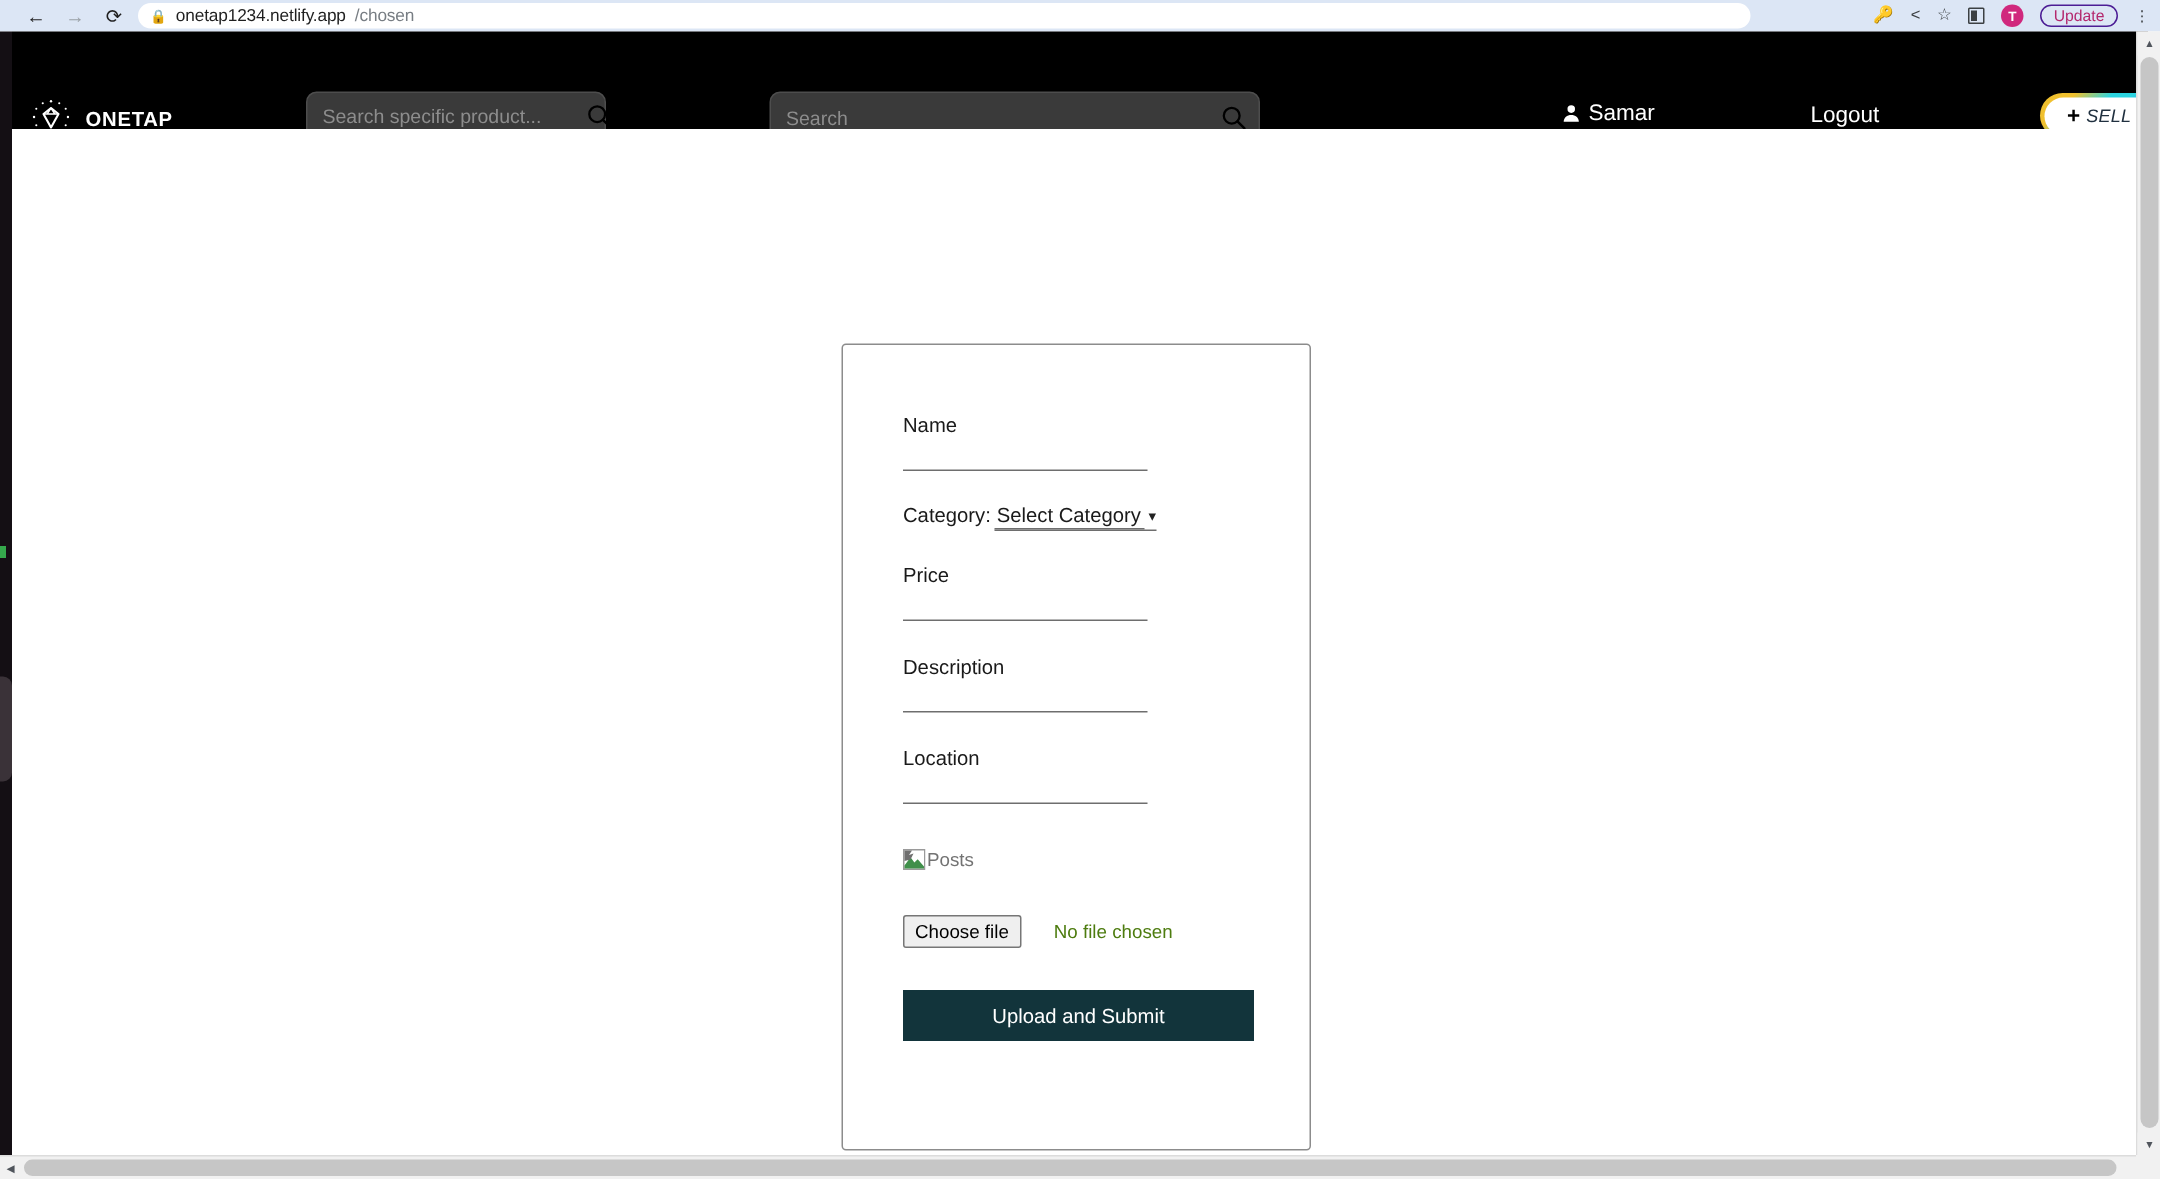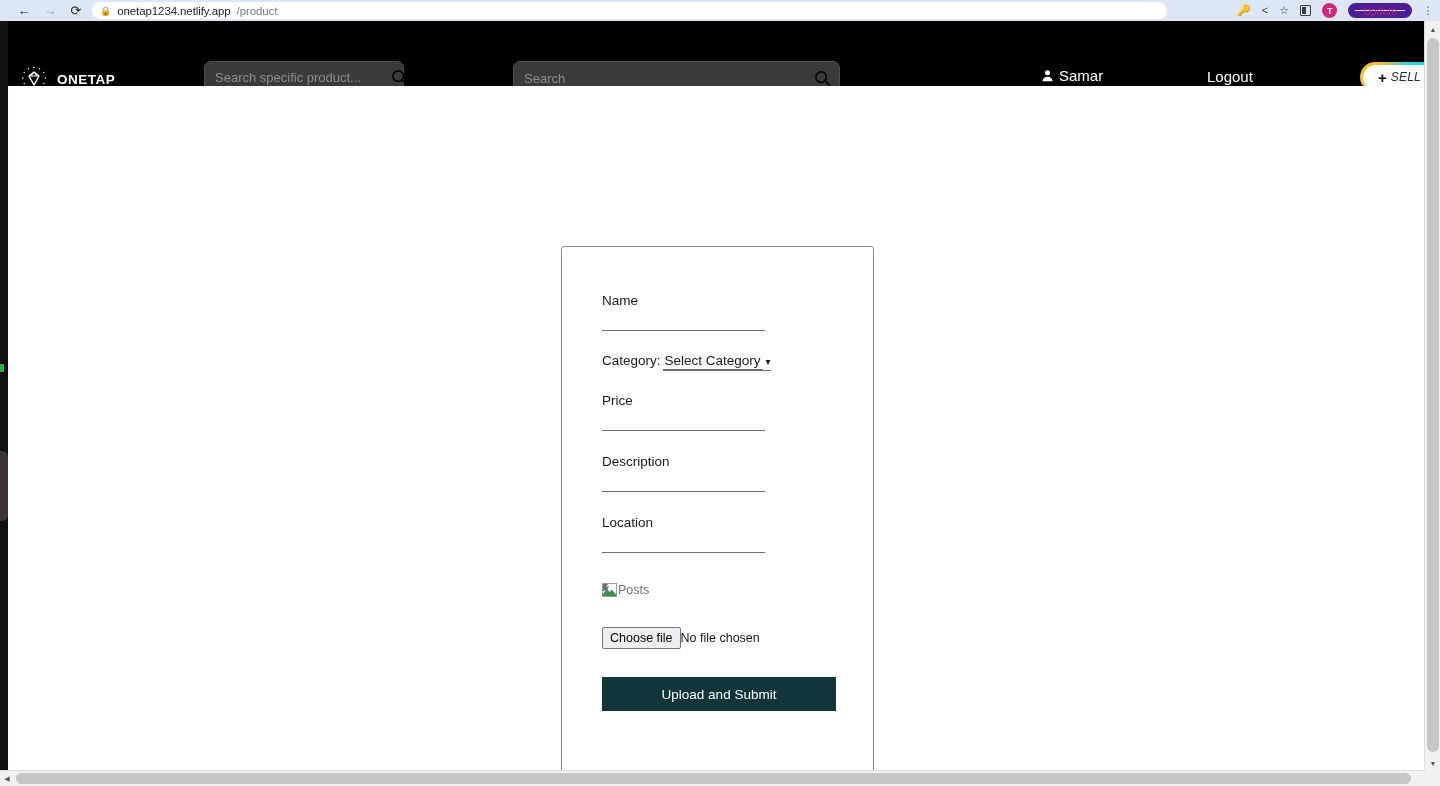--- a/index.html
+++ b/index.html
@@ -44,21 +44,21 @@
   .split-ico::after {
     content: ""; position: absolute; left: 1px; top: 1px; bottom: 1px; width: 3.4px;
     background: #3c4043;
   }
   .avatar-t {
     width: 15px; height: 15px; border-radius: 50%;
     background: #d0287d; color: #fff; font-size: 9px; font-weight: bold;
     display: flex; align-items: center; justify-content: center;
   }
   .update-pill {
-    height: 15px; padding: 0 8px; border: 7px solid #4c1d95; border-radius: 8px;
+    height: 15px; padding: 0 8px; border: 1px solid #4c1d95; border-radius: 8px;
     color: #b4286e; font-size: 10.5px; display: flex; align-items: center;
     background: transparent;
   }
   .kebab { font-size: 10px; color: #3c4043; letter-spacing: -1px; }
 
   
   .left-sliver {
     position: absolute; left: 0; top: 21px; width: 8px; height: 765px;
     background: #140f14;
   }
@@ -124,21 +124,21 @@
   .sell-label { font-size: 12px; color: #20303f; letter-spacing: 0.2px; font-style: italic; }
 
   
   .content {
     position: absolute; left: 8px; top: 86px; width: 1416px; height: 686px;
     background: #ffffff;
   }
 
   
   .form-card {
-    position: absolute; left: 553px; top: 160px; width: 313px; height: 538px;
+    position: absolute; left: 553px; top: 143px; width: 313px; height: 538px;
     border: 1px solid #8c8c8c; border-radius: 3px; background: #ffffff;
   }
   .form-inner { padding: 46px 40px 0 40px; }
   .field { margin-bottom: 0; }
   .field-label {
     font-size: 13.5px; color: #1a1a1a; display: block; margin-bottom: 22px;
   }
   .field-line {
     width: 163px; height: 0; border: none; border-top: 1.6px solid #6e6e6e;
     background: transparent; outline: none; display: block;
@@ -156,27 +156,27 @@
     outline: none; padding: 0 2px 1px 2px; appearance: none;
     display: inline-flex; align-items: center;
   }
   .cat-select-box { position: relative; display: inline-flex; align-items: center; border-bottom: 1px solid #6e6e6e; }
   .cat-chevron { font-size: 10px; color: #222; margin-left: 3px; padding-bottom: 1px; }
 
   .upload-block { margin-top: 30px; }
   .broken-img-row { display: flex; align-items: center; gap: 1px; margin-bottom: 4px; }
   .broken-img-ico { width: 15px; height: 14px; position: relative; }
   .broken-alt { font-size: 12.5px; color: #737373; }
-  .file-row { display: flex; align-items: center; gap: 0; margin-top: 30px; }
+  .file-row { display: flex; align-items: center; gap: 22px; margin-top: 30px; }
   .choose-file {
     font-family: "Liberation Sans", sans-serif; font-size: 12.5px; color: #000;
     background: #efefef; border: 1px solid #767676; border-radius: 2px;
     padding: 2px 7px; line-height: 1.3;
   }
-  .no-file { font-size: 12.5px; color: #0f172a; }
+  .no-file { font-size: 12.5px; color: #4d7c0f; }
   .submit-btn {
     margin-top: 28px; width: 234px; height: 34px;
     background: #12343b; color: #ffffff; border: none;
     font-family: "Liberation Sans", sans-serif; font-size: 13.5px;
     display: flex; align-items: center; justify-content: center;
   }
 
   
   .vscroll {
     position: absolute; right: 0; top: 21px; width: 16px; height: 750px;
@@ -219,21 +219,21 @@
 
   <div class="browser-bar">
     <div class="browser-left">
       <span class="nav-btn">←</span>
       <span class="nav-btn disabled">→</span>
       <span class="nav-btn">⟳</span>
     </div>
     <div class="omnibox">
       <span class="lock-ico">🔒</span>
       <span class="url-text">onetap1234.netlify.app</span>
-        <span class="url-text url-path">/product</span>
+        <span class="url-text url-path">/chosen</span>
     </div>
     <div class="browser-right">
       <span class="chrome-ico">🔑</span>
       <span class="chrome-ico">&lt;</span>
       <span class="chrome-ico">☆</span>
       <span class="split-ico"></span>
       <span class="avatar-t">T</span>
       <span class="update-pill">Update</span>
       <span class="kebab">⋮</span>
     </div>

